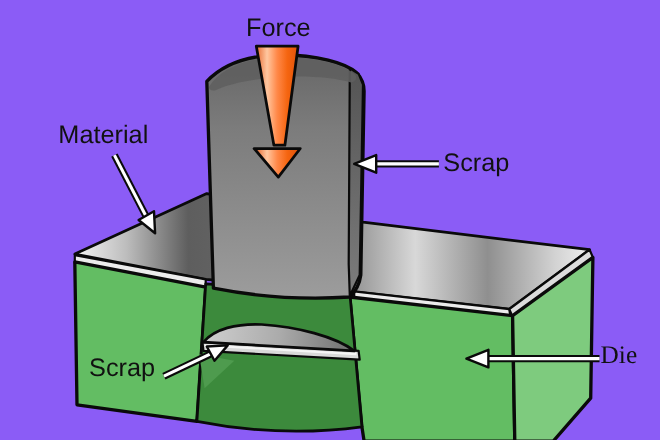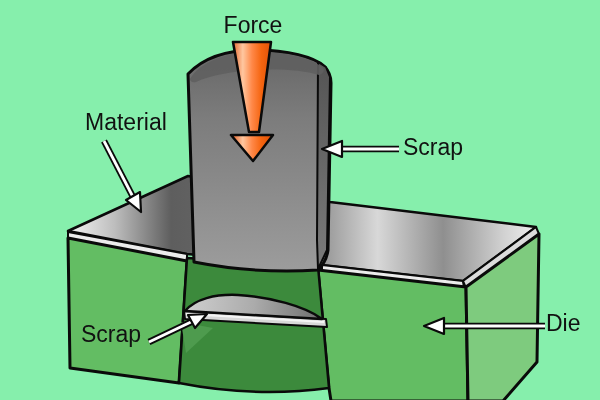--- a/index.html
+++ b/index.html
@@ -1,28 +1,28 @@
 <!DOCTYPE html>
 <html><head>
 <meta charset="utf-8">
 <style>
   html,body{margin:0;padding:0;background:#fff;}
   #stage{
-    position:relative;width:600px;height:400px;background:#86efac;overflow:hidden;
+    position:relative;width:600px;height:400px;background:#8b5cf6;overflow:hidden;
     font-family:"Liberation Sans", sans-serif;
   }
   #stage svg{position:absolute;left:0;top:0;}
   .diagram-label{
     position:absolute;color:#111;font-size:23px;line-height:1.05;
     white-space:nowrap;user-select:none;
   }
   .lbl-force   {left:221px;top:13px;width:64px;text-align:center;}
-  .lbl-material{left:53px; top:110px;margin-left:32px;}
+  .lbl-material{left:53px; top:110px;}
   .lbl-punch   {left:403px;top:135px;}
-  .lbl-die     {left:546px;top:311px;}
+  .lbl-die     {left:546px;top:311px;font-family:Liberation Serif, serif;}
   .lbl-scrap   {left:81px; top:322px;}
 </style>
 </head>
 <body>
 
 <div id="stage">
 
   <svg width="600" height="400" viewBox="0 0 600 400">
     <defs>
       <linearGradient id="gradSheet" gradientUnits="userSpaceOnUse" x1="68" y1="230" x2="537" y2="228">

